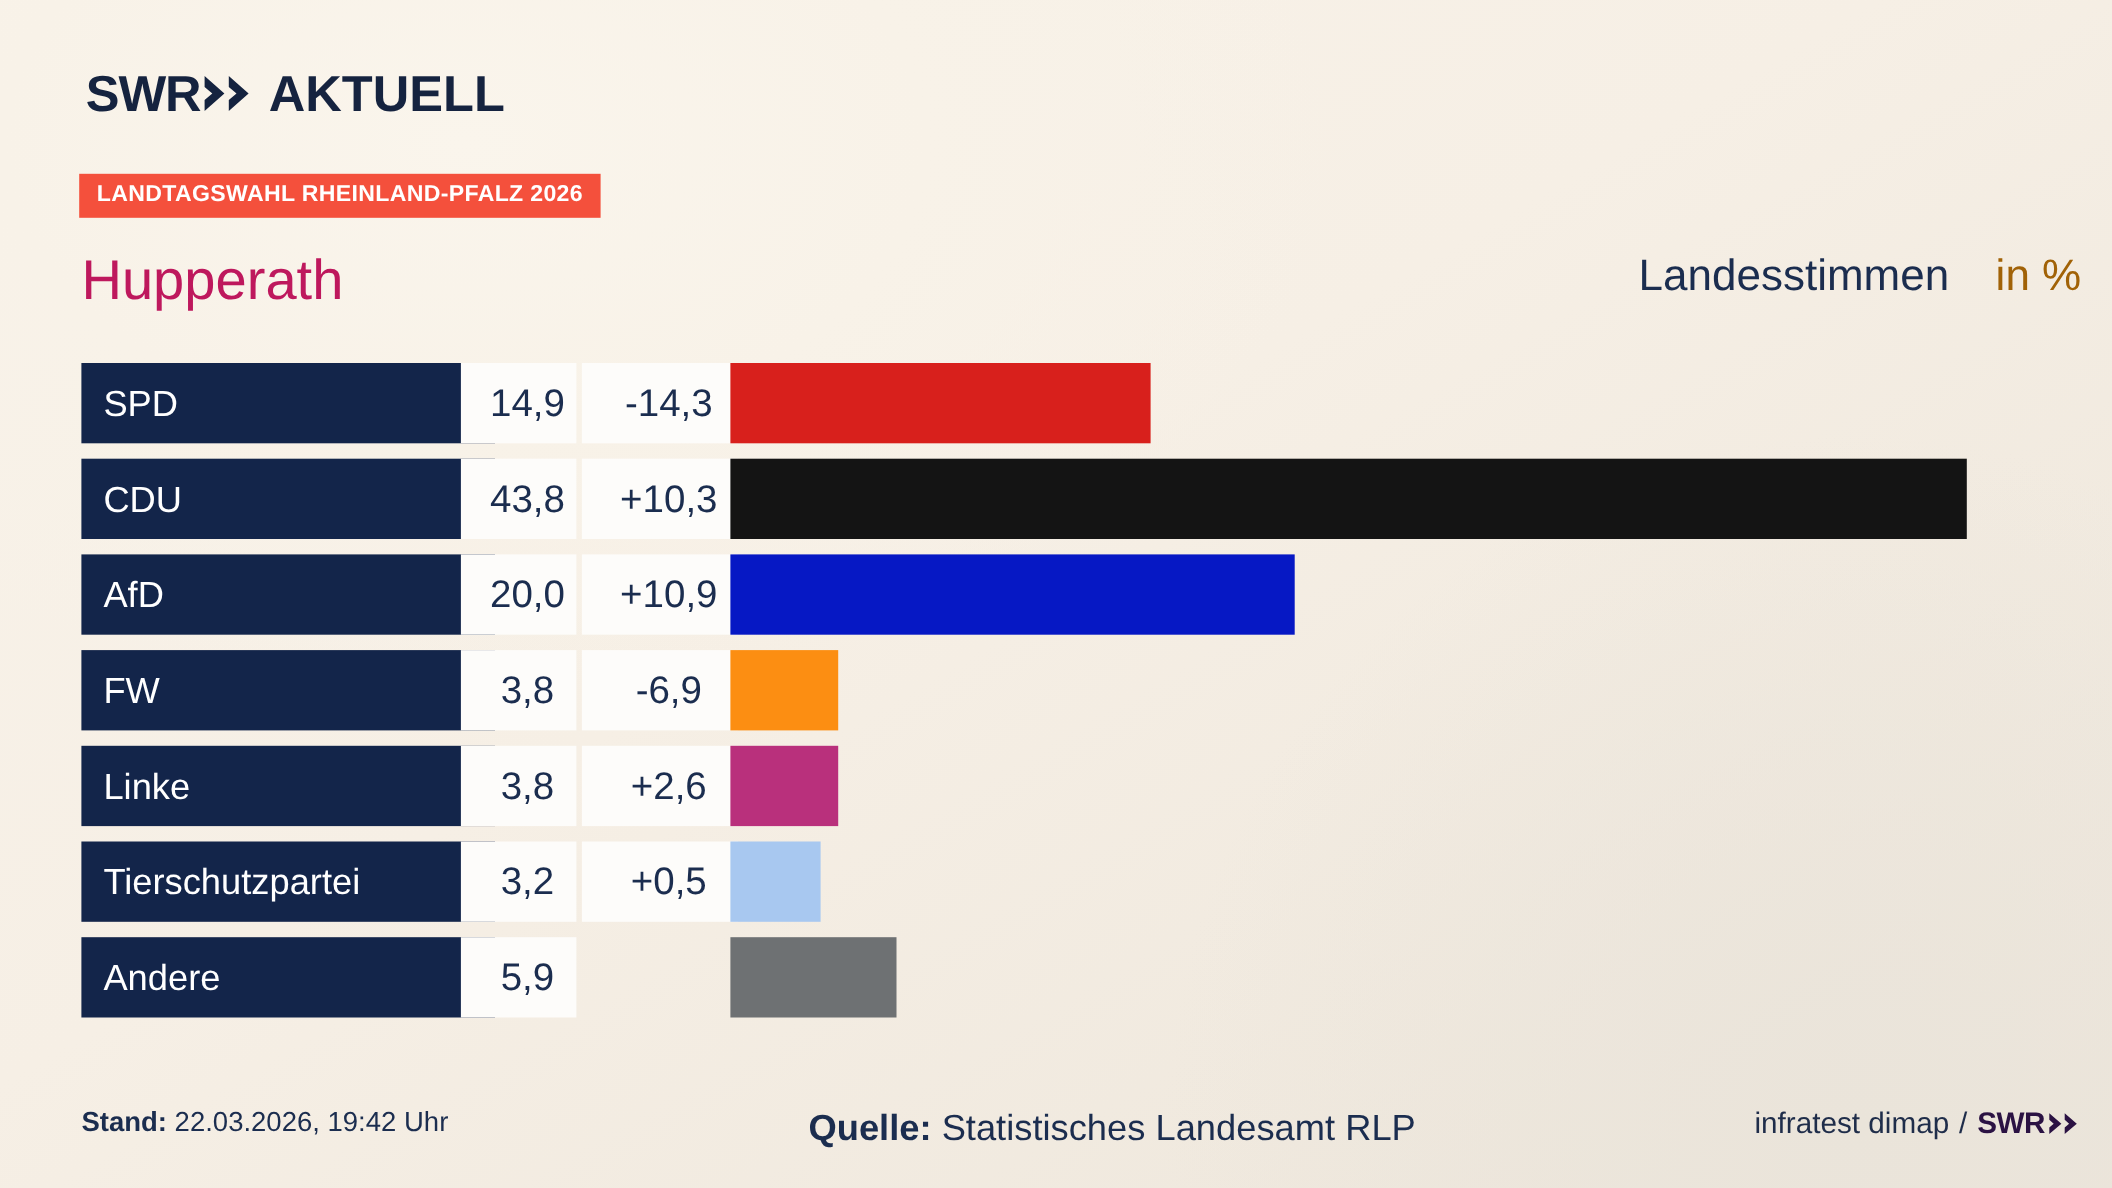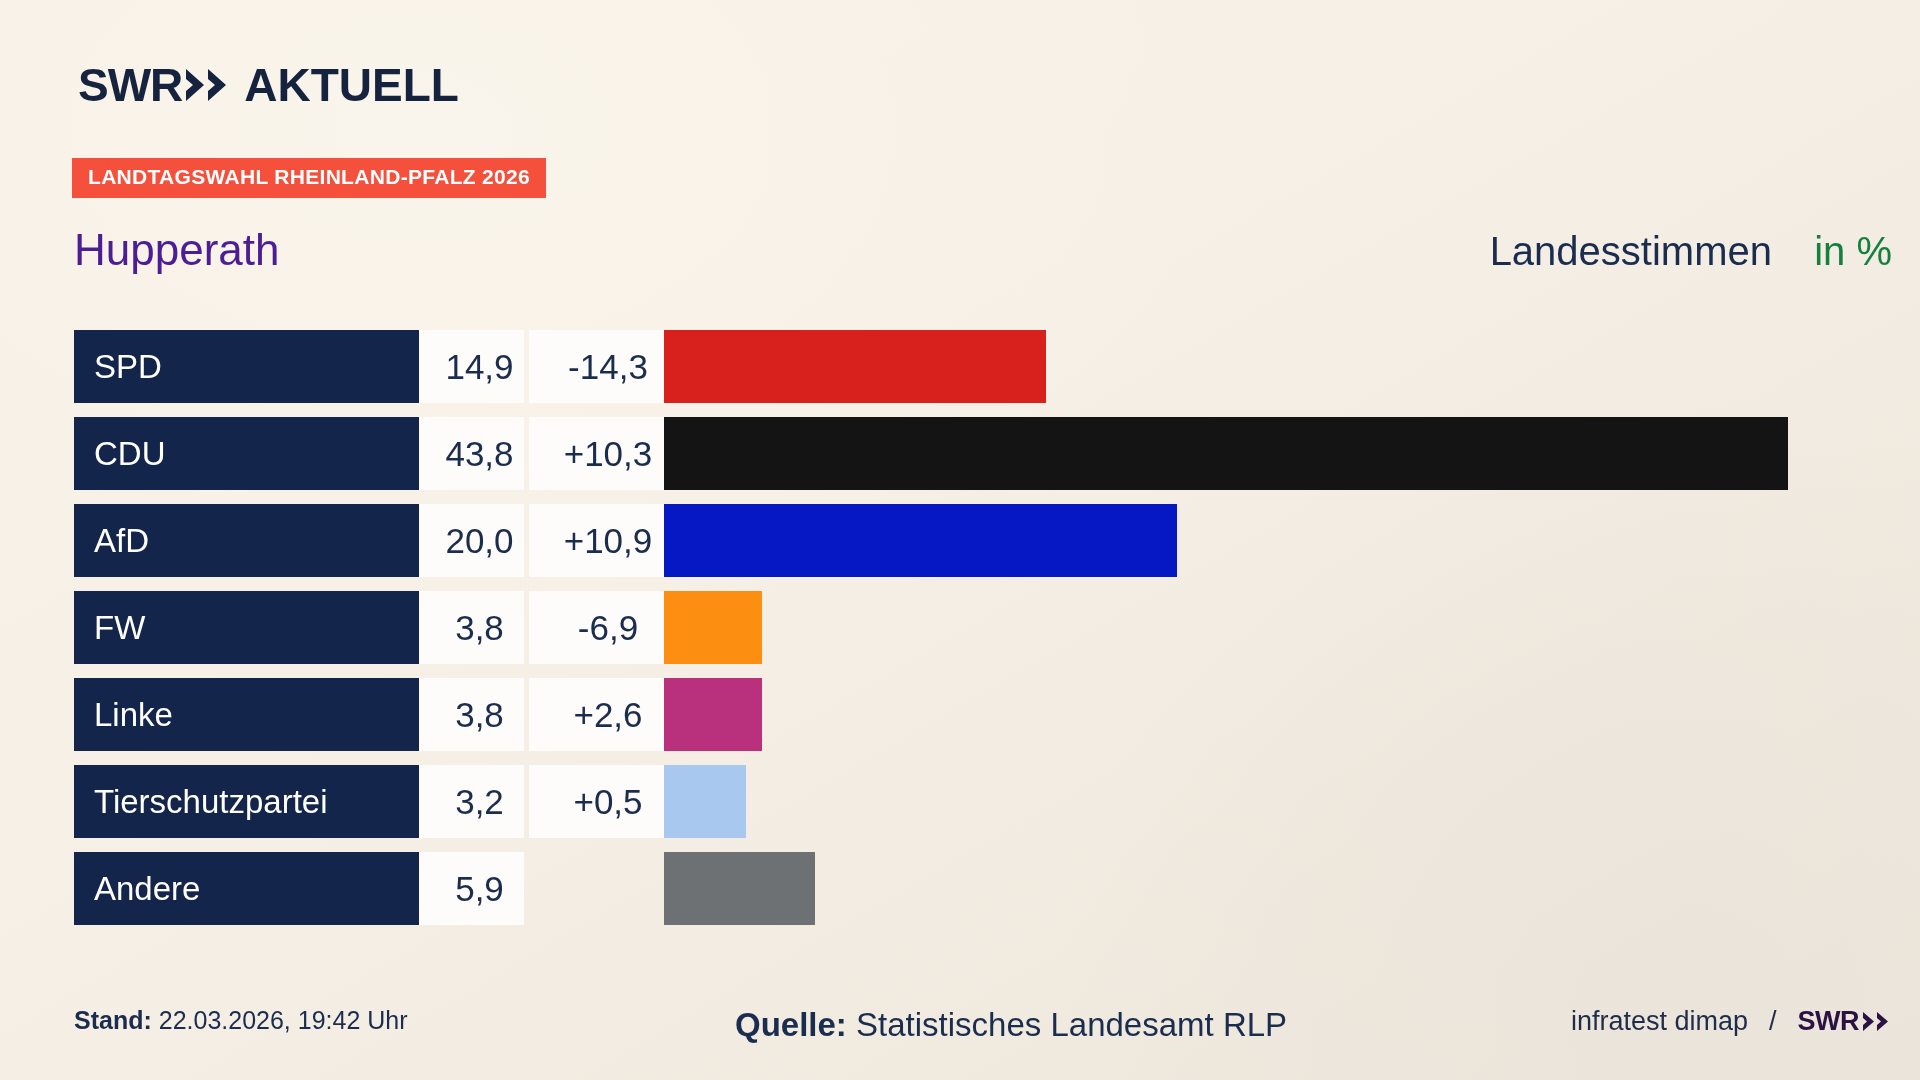--- a/index.html
+++ b/index.html
@@ -34,29 +34,29 @@
     position:absolute; left:72px; top:158px;
     background:#f4503c; color:#ffffff;
     font-weight:bold; font-size:21px; letter-spacing:0.3px;
     padding:7px 16px 9px 16px;
     white-space:nowrap;
   }
 
   .subhead { position:absolute; left:0; right:0; top:225px; height:64px; }
   .subhead .place {
     position:absolute; left:74px; top:0;
-    font-size:44px; color:#4c1d95; font-weight:400;
+    font-size:51px; color:#be185d; font-weight:400;
   }
   .subhead .votetype {
     position:absolute; right:148px; top:4px;
     font-size:40px; color:#1b2d4f; font-weight:400;
   }
   .subhead .unit {
     position:absolute; right:28px; top:4px;
-    font-size:40px; color:#15803d; font-weight:400;
+    font-size:40px; color:#a16207; font-weight:400;
   }
 
   
   #table { position:absolute; left:74px; top:330px; right:0; }
   .row { position:relative; height:87px; }
   .cell-party {
     position:absolute; left:0; top:0;
     width:376px; height:73px;
     background:#13254a;
     display:flex; align-items:center;
@@ -75,21 +75,21 @@
   .cell-delta  { left:455px; width:142px; }
   .bar {
     position:absolute; left:590px; top:0; height:73px;
   }
 
   
   #footer { position:absolute; left:0; right:0; top:1006px; height:50px; }
   .foot-stand { position:absolute; left:74px; top:0; font-size:25px; color:#1b2d4f; white-space:nowrap; }
   .foot-quelle { position:absolute; left:735px; top:0; font-size:33px; color:#1b2d4f; white-space:nowrap; }
   .foot-attr  { position:absolute; right:28px; top:0; font-size:27px; color:#1b2d4f; white-space:nowrap;
-                display:flex; align-items:center; gap:12px; }
+                display:flex; align-items:center; gap:0; }
   .foot-attr .dimap { color:#1f2d4a; }
   .foot-attr .slash { margin:0 9px; color:#1f2d4a; }
   .foot-attr .swrmark { font-weight:bold; color:#2b1243; letter-spacing:-0.5px; display:flex; align-items:center; }
   .b { font-weight:bold; }
 </style>
 </head>
 <body>
 
 <div id="bg-wash"></div>
 

